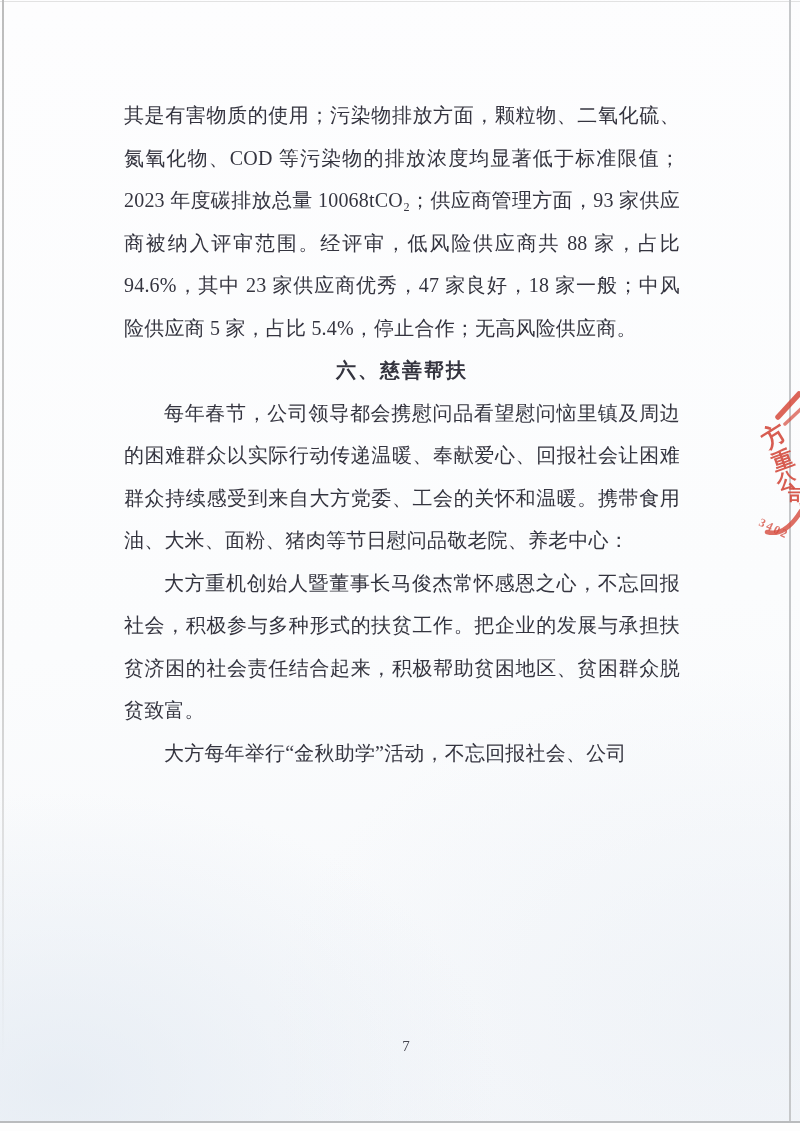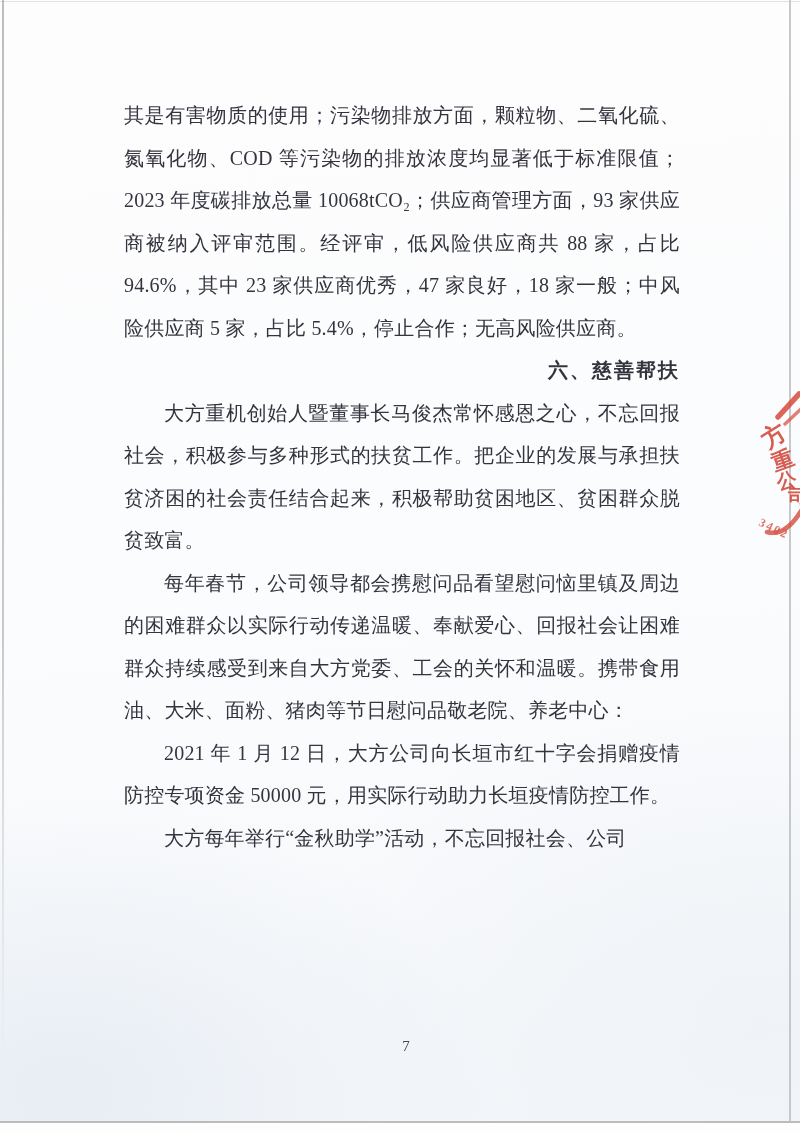--- a/index.html
+++ b/index.html
@@ -53,21 +53,21 @@
     text-align: justify;
     text-justify: inter-ideograph;
     letter-spacing: 0.2px;
   }
   .content p.indent {
     text-indent: 2em;
   }
   .content p.heading {
     font-weight: bold;
     letter-spacing: 2px;
-    text-align: right;
+    text-align: center;
     font-family: Liberation Serif, serif;
   }
   .footer {
     position: absolute;
     left: 0;
     top: 1038px;
     width: 812px;
     text-align: center;
     font-size: 15px;
     color: #44444e;
@@ -117,23 +117,22 @@
 
   <div class="edge-top"></div>
   <div class="edge-left"></div>
   <div class="edge-right"></div>
   <div class="edge-bottom"></div>
   <div class="below-bottom"></div>
 
   <div class="content">
     <p>其是有害物质的使用；污染物排放方面，颗粒物、二氧化硫、氮氧化物、COD 等污染物的排放浓度均显著低于标准限值；2023 年度碳排放总量 10068tCO₂；供应商管理方面，93 家供应商被纳入评审范围。经评审，低风险供应商共 88 家，占比 94.6%，其中 23 家供应商优秀，47 家良好，18 家一般；中风险供应商 5 家，占比 5.4%，停止合作；无高风险供应商。</p>
     <p class="heading">六、慈善帮扶</p>
+    <p class="indent">每年春节，公司领导都会携慰问品看望慰问恼里镇及周边的困难群众以实际行动传递温暖、奉献爱心、回报社会让困难群众持续感受到来自大方党委、工会的关怀和温暖。携带食用油、大米、面粉、猪肉等节日慰问品敬老院、养老中心：</p>
     <p class="indent">大方重机创始人暨董事长马俊杰常怀感恩之心，不忘回报社会，积极参与多种形式的扶贫工作。把企业的发展与承担扶贫济困的社会责任结合起来，积极帮助贫困地区、贫困群众脱贫致富。</p>
-    <p class="indent">每年春节，公司领导都会携慰问品看望慰问恼里镇及周边的困难群众以实际行动传递温暖、奉献爱心、回报社会让困难群众持续感受到来自大方党委、工会的关怀和温暖。携带食用油、大米、面粉、猪肉等节日慰问品敬老院、养老中心：</p>
-    <p class="indent">2021 年 1 月 12 日，大方公司向长垣市红十字会捐赠疫情防控专项资金 50000 元，用实际行动助力长垣疫情防控工作。</p>
     <p class="indent">大方每年举行“金秋助学”活动，不忘回报社会、公司</p>
   </div>
 
   <svg class="stamp" width="52" height="156" viewBox="0 0 52 156">
     <path class="seal-line" d="M26,34 L47,11"></path>
     <path class="seal-line thin" d="M33,41 L51,24"></path>
     <text class="c1" x="16" y="66" transform="rotate(-32 16 66)">方</text>
     <text class="c2" x="23" y="88" transform="rotate(-20 23 88)">重</text>
     <text class="c3" x="26" y="106" transform="rotate(-10 26 106)">公</text>
     <text class="c4" x="36" y="120" transform="rotate(0 36 120)">司</text>

